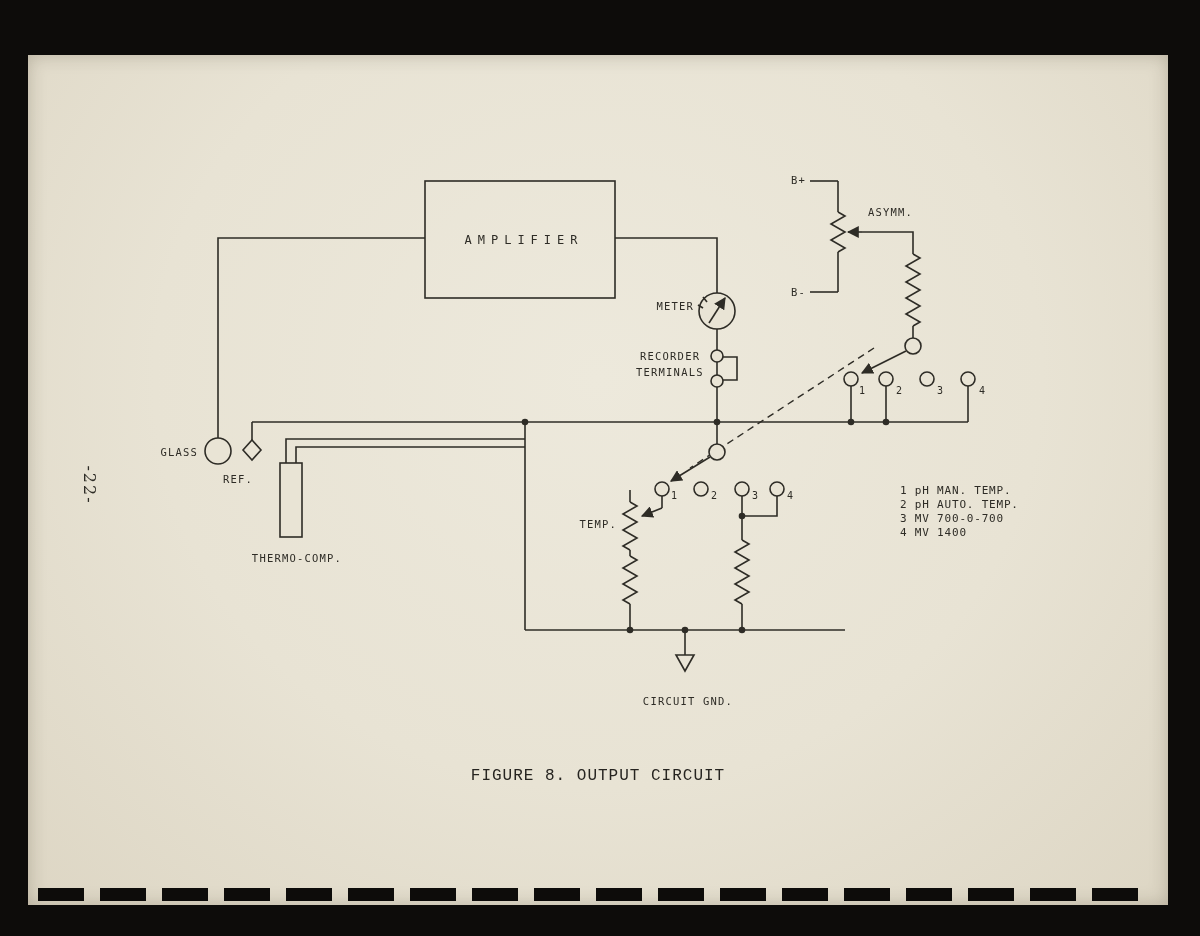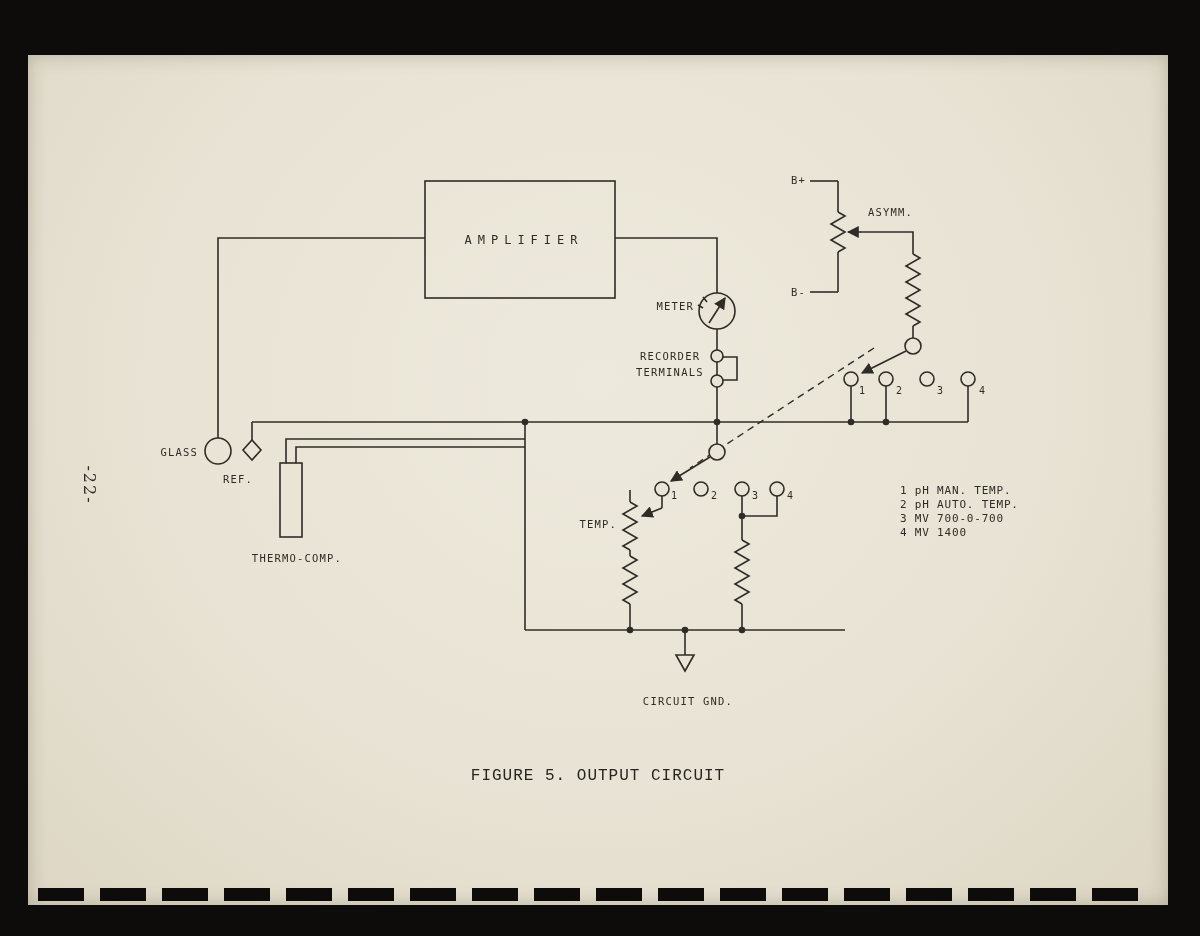--- a/index.html
+++ b/index.html
@@ -25,21 +25,21 @@
   .sbig{font-family:"DejaVu Sans Mono",monospace;font-size:12px;letter-spacing:6px;fill:#2e2c26;}
   .snum{font-family:"DejaVu Sans Mono",monospace;font-size:10px;fill:#2e2c26;}
   .slegend{font-family:"DejaVu Sans Mono",monospace;font-size:11px;letter-spacing:.8px;fill:#2e2c26;}
 </style>
 </head>
 <body>
 
 <div class="scan">
   <div class="page">
     <div class="page-number">-22-</div>
-    <div class="caption">FIGURE 5. OUTPUT CIRCUIT</div>
+    <div class="caption">FIGURE 8. OUTPUT CIRCUIT</div>
     <div class="perforations"></div>
   </div>
 
   <svg width="1200" height="936" viewBox="0 0 1200 936">
     <defs>
       <marker id="arr" viewBox="0 0 10 10" refX="9" refY="5" markerWidth="7.5" markerHeight="7.5" orient="auto">
         <path d="M0,0 L10,5 L0,10 z" fill="#2e2c26"></path>
       </marker>
     </defs>
 

